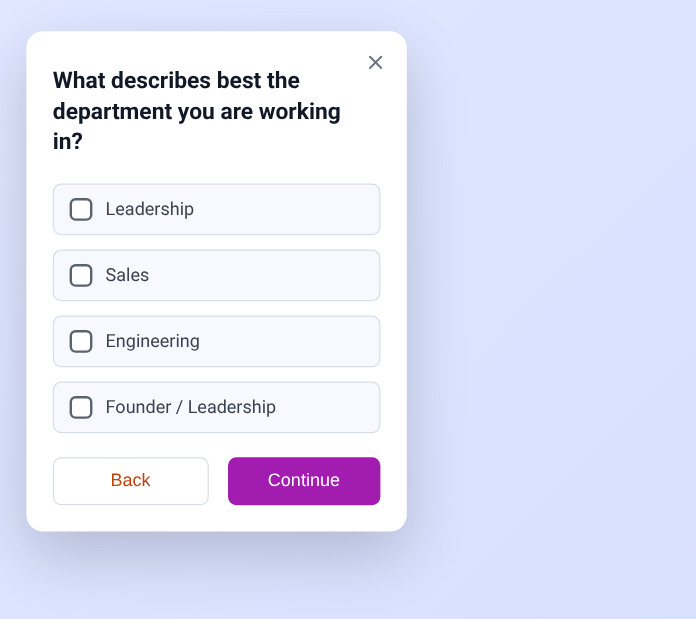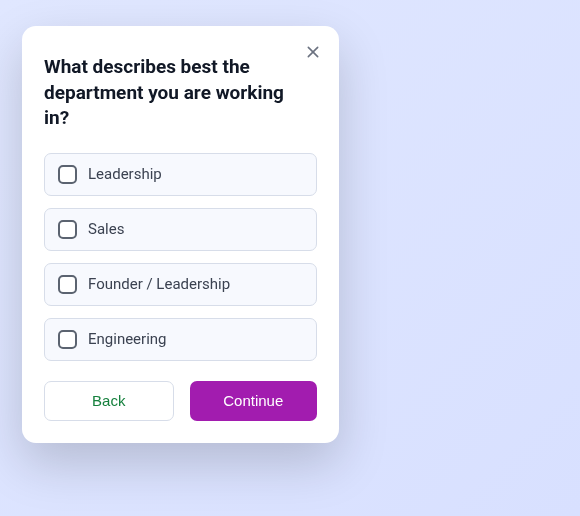--- a/index.html
+++ b/index.html
@@ -91,21 +91,21 @@
       font-weight: 500;
       cursor: pointer;
       display: flex;
       align-items: center;
       justify-content: center;
       border: none;
     }
     .btn-back {
       background: #ffffff;
       border: 1px solid #d7dde9;
-      color: #15803d;
+      color: #c2410c;
     }
     .btn-continue {
       background: #a21caf;
       color: #ffffff;
       cursor: default;
     }
   </style>
 </head>
 <body>
 
@@ -123,25 +123,25 @@
     <div class="option">
       <span class="checkbox"></span>
       <span class="option-label">Leadership</span>
     </div>
     <div class="option">
       <span class="checkbox"></span>
       <span class="option-label">Sales</span>
     </div>
     <div class="option">
       <span class="checkbox"></span>
-      <span class="option-label">Founder / Leadership</span>
+      <span class="option-label">Engineering</span>
     </div>
     <div class="option">
       <span class="checkbox"></span>
-      <span class="option-label">Engineering</span>
+      <span class="option-label">Founder / Leadership</span>
     </div>
   </div>
 
   <div class="footer">
     <button class="btn btn-back">Back</button>
     <button class="btn btn-continue">Continue</button>
   </div>
 </div>
 
 </body></html>

